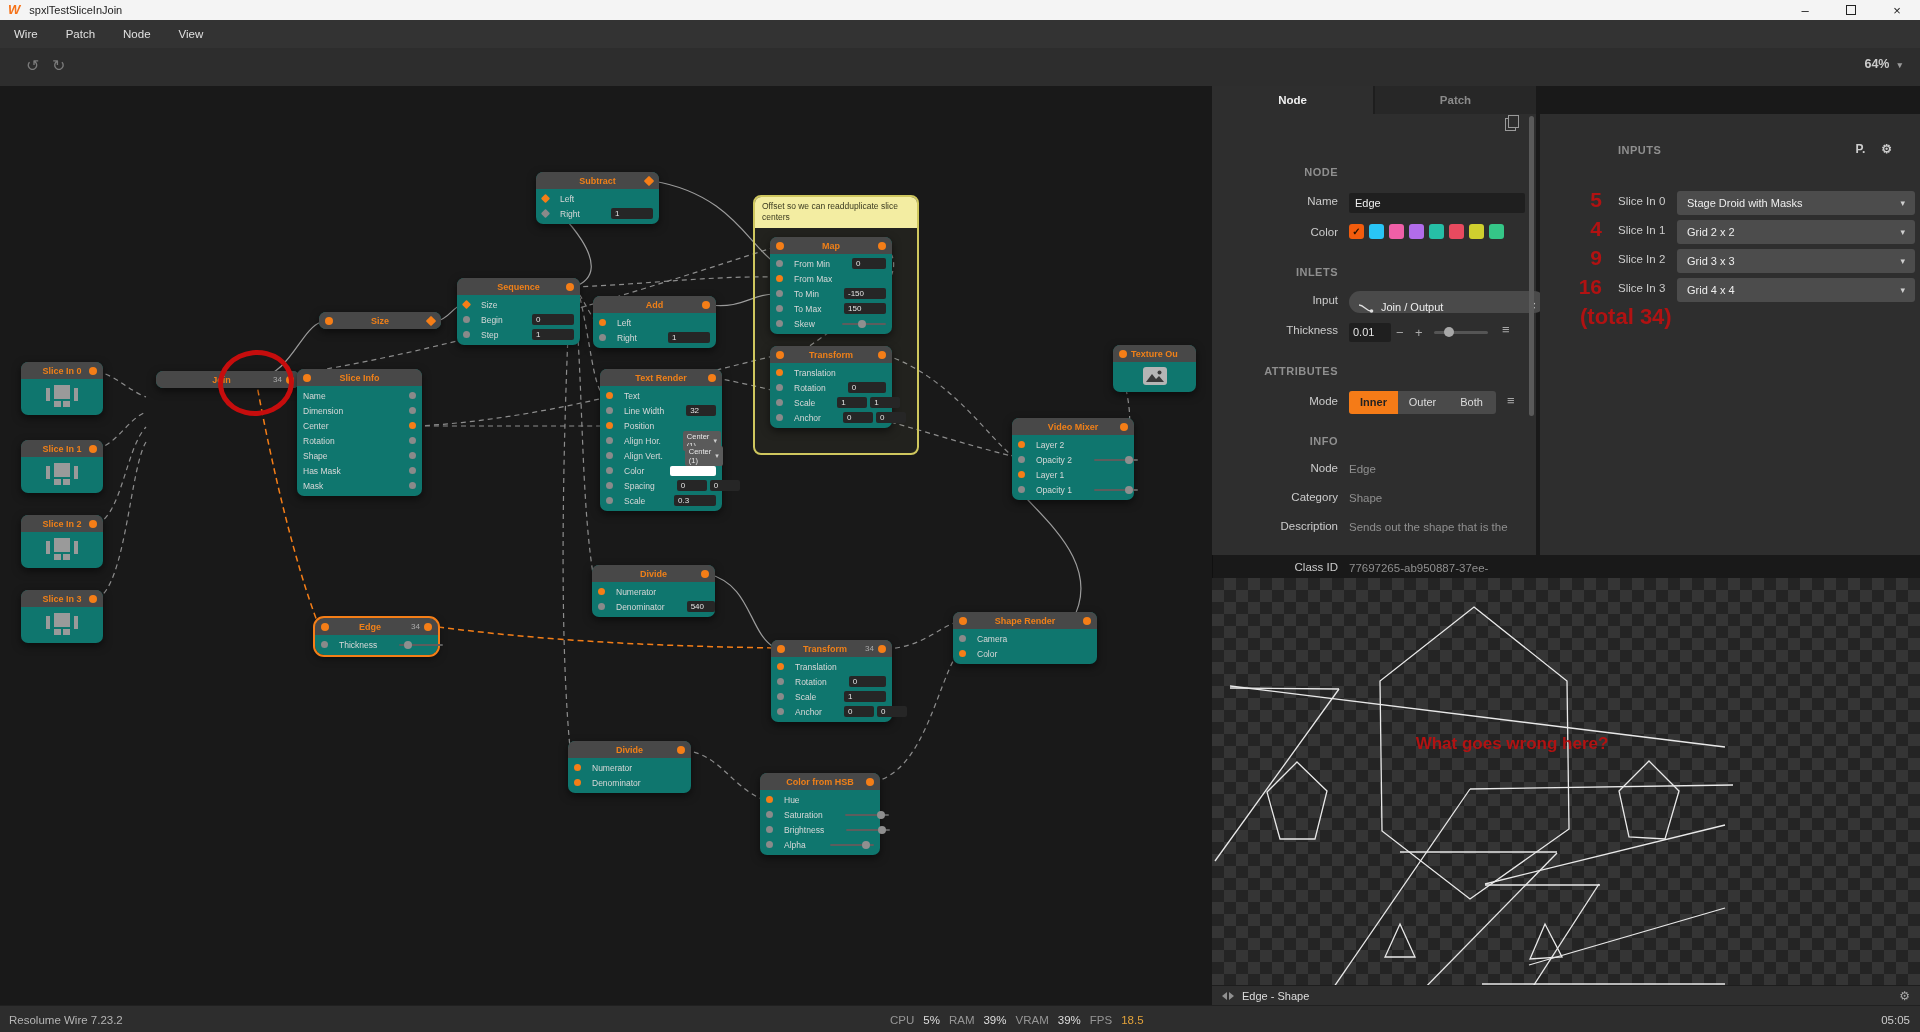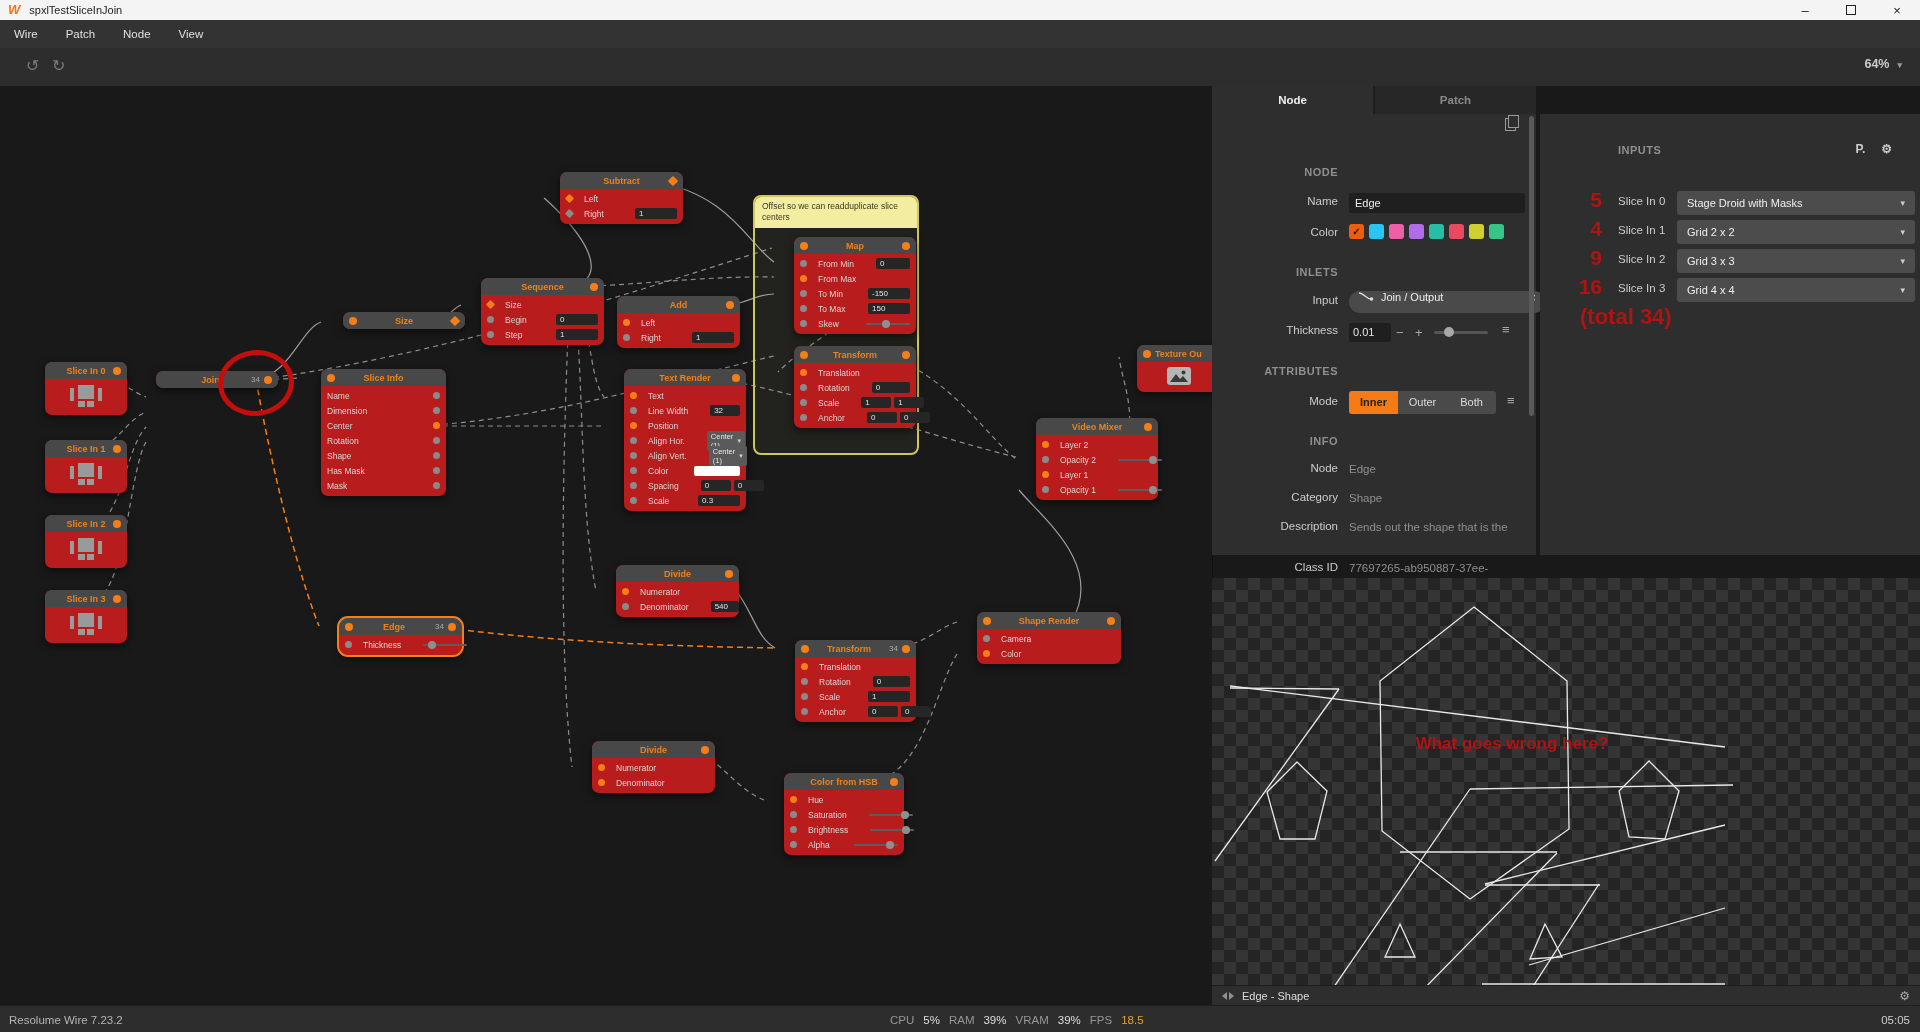--- a/index.html
+++ b/index.html
@@ -19,21 +19,21 @@
   #zoom-ctl .caret{color:#9a9a9a;font-size:9px;margin-left:8px;}
   
   #canvas{position:absolute;left:0;top:86px;width:1212px;height:919px;background:#191919;overflow:hidden;border-right:1px solid #101010;}
   #wires{position:absolute;left:0;top:0;}
   #wires path{fill:none;}
   #wires path.solid{stroke:#9c9c9c;stroke-width:1.2;}
   #wires path.dashed{stroke:#8d8d8d;stroke-width:1.2;stroke-dasharray:5,4;}
   #wires path.orange{stroke:#f57e17;stroke-width:1.5;stroke-dasharray:6,4;}
   #note{position:absolute;border:2px solid #cfc75e;border-radius:8px;background:rgba(250,245,160,0.04);z-index:2;}
   #note-head{background:#f3eda2;color:#3a3a20;font-size:8.5px;line-height:1.35;padding:4px 7px;border-radius:6px 6px 0 0;}
-  .node{position:absolute;z-index:3;border-radius:7px;box-shadow:0 3px 9px rgba(0,0,0,.55);background:#b91c1c;font-size:8.5px;margin-left:24px;}
+  .node{position:absolute;z-index:3;border-radius:7px;box-shadow:0 3px 9px rgba(0,0,0,.55);background:#0f766e;font-size:8.5px;}
   .node.selected{outline:2px solid #f57e17;border-radius:9px;}
   .nhead{height:17px;background:#484848;border-radius:7px 7px 0 0;display:flex;align-items:center;padding:0 6px;gap:4px;}
   .nhead:last-child{border-radius:7px;}
   .ntitle{flex:1;text-align:center;color:#f08018;font-weight:bold;font-size:9px;white-space:nowrap;overflow:hidden;}
   .nbadge{color:#aaaaaa;font-size:8px;}
   .port{width:8px;height:8px;border-radius:50%;flex:0 0 auto;display:inline-block;}
   .port.orange{background:#f57e17;}
   .port.gray{background:#8a8a8a;}
   .port.diamond{border-radius:1px;transform:rotate(45deg) scale(.92);}
   .pspace{width:8px;flex:0 0 auto;}
@@ -59,21 +59,21 @@
   .tab{height:28px;line-height:28px;text-align:center;font-size:11.5px;font-weight:bold;color:#8a8a8a;background:#272727;flex:1;}
   .tab.active{background:#2e2e2e;color:#f0f0f0;}
   #inspector{position:absolute;left:1212px;top:114px;width:324px;height:441px;background:#2e2e2e;}
   #dashpanel{position:absolute;left:1540px;top:114px;width:380px;height:441px;background:#2e2e2e;}
   .sec-head{position:absolute;width:126px;text-align:right;color:#8f8f8f;font-weight:bold;font-size:11px;letter-spacing:.5px;}
   .ilabel{position:absolute;width:126px;text-align:right;color:#cccccc;font-size:11.5px;}
   .ivalue{color:#8f8f8f;font-size:11.5px;}
   #name-field{position:absolute;left:137px;top:79px;width:164px;height:18px;background:#1f1f1f;color:#eeeeee;font-size:11px;padding:1px 6px;line-height:18px;border-radius:2px;}
   #color-swatches{position:absolute;left:137px;top:110px;display:flex;gap:5px;}
   .swatch{width:15px;height:15px;border-radius:3px;display:flex;align-items:center;justify-content:center;color:#201000;font-size:10px;font-weight:bold;}
-  #input-pill{position:absolute;left:137px;top:177px;width:178px;height:22px;background:#4a4a4a;border-radius:11px;display:flex;align-items:flex-start;padding:0 9px;gap:7px;color:#eeeeee;font-size:11px;}
+  #input-pill{position:absolute;left:137px;top:177px;width:178px;height:22px;background:#4a4a4a;border-radius:11px;display:flex;align-items:flex-end;padding:0 9px;gap:7px;color:#eeeeee;font-size:11px;}
   #input-pill .x{margin-left:auto;color:#cccccc;font-size:12px;}
   #thickness-field{position:absolute;left:137px;top:209px;width:34px;height:17px;background:#1f1f1f;color:#e5e5e5;font-size:11px;text-align:left;padding:1px 4px;line-height:17px;border-radius:2px;}
   .stepper{position:absolute;top:209px;color:#aaaaaa;font-size:13px;line-height:19px;}
   #th-slider{position:absolute;left:222px;top:216px;width:54px;height:5px;}
   #th-slider .track{position:absolute;left:0;right:0;top:1px;height:3px;background:#555;border-radius:2px;}
   #th-slider .knob{position:absolute;left:10px;top:-3px;width:10px;height:10px;border-radius:50%;background:#a8a8a8;}
   .hamb{position:absolute;color:#a8a8a8;font-size:13px;}
   #mode-seg{position:absolute;left:137px;top:277px;height:23px;display:flex;background:#4a4a4a;border-radius:3px;overflow:hidden;}
   .mode-btn{width:49px;text-align:center;line-height:23px;font-size:11px;color:#dddddd;}
   .mode-btn.active{background:#f57b17;color:#222222;font-weight:bold;}
@@ -232,21 +232,21 @@
           <div class="nicon">
             <svg width="40" height="26" viewBox="0 0 40 26">
               <rect x="4" y="5" width="4" height="13" fill="#9a9a9a"></rect>
               <rect x="32" y="5" width="4" height="13" fill="#9a9a9a"></rect>
               <rect x="12" y="2" width="16" height="14" fill="#9a9a9a"></rect>
               <rect x="12" y="18" width="7" height="6" fill="#9a9a9a"></rect>
               <rect x="21" y="18" width="7" height="6" fill="#9a9a9a"></rect>
             </svg>
           </div>
         </div>
-        <div class="node" style="left: 132px; top: 285px; width: 122px;">
+        <div class="node" style="left: 156px; top: 285px; width: 144px;">
           <div class="nhead">
             <span class="pspace"></span>
             <span class="ntitle">Join</span>
             <span class="nbadge">34</span>
             <span class="port orange"></span>
           </div>
         </div>
         <div class="node" style="left: 319px; top: 226px; width: 122px;">
           <div class="nhead" style="border-radius: 7px;">
             <span class="port orange"></span>

